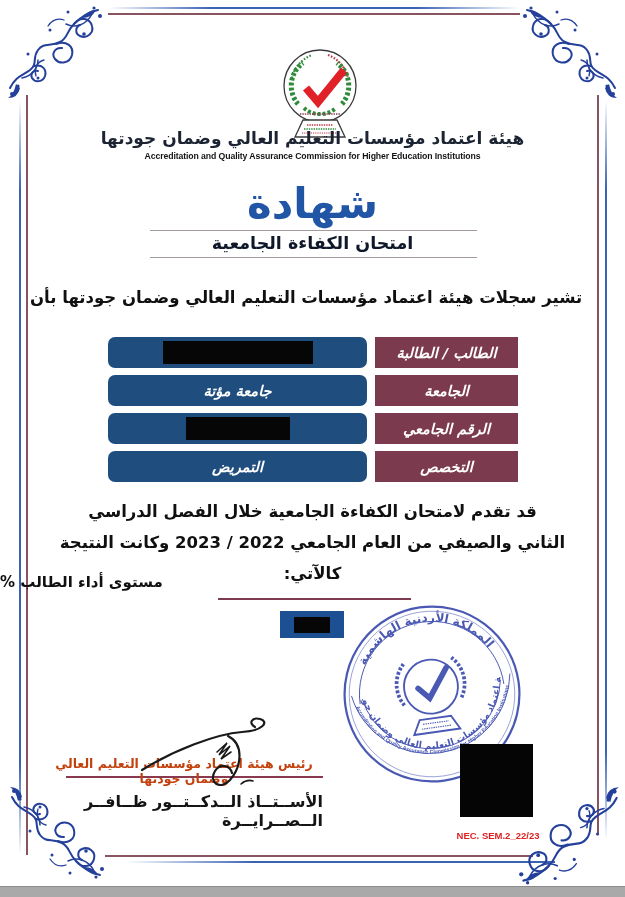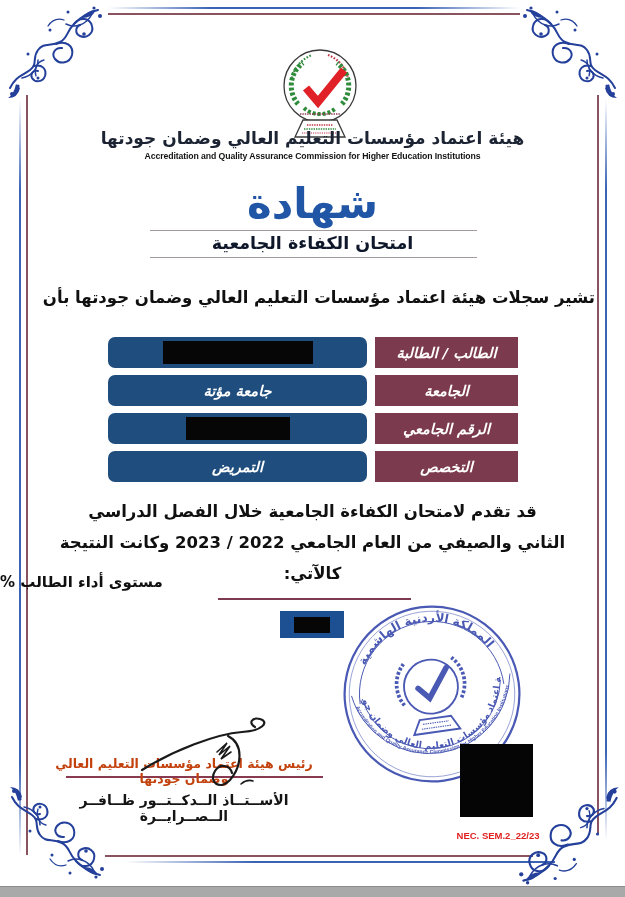--- a/index.html
+++ b/index.html
@@ -30,21 +30,21 @@
           font-family:"Liberation Sans",sans-serif;font-size:8.7px;font-weight:bold;color:#141414;letter-spacing:-0.1px;}
   
   .title-main{position:absolute;left:0;right:0;top:180px;text-align:center;direction:rtl;
               font-size:42px;font-weight:bold;color:#2155a6;line-height:1.15;}
   .rule{position:absolute;height:1px;background:#a39aa0;}
   .rule-sub-top{left:150px;width:327px;top:230px;}
   .rule-sub-bot{left:150px;width:327px;top:257px;}
   .title-sub{position:absolute;left:0;right:0;top:233px;text-align:center;direction:rtl;
              font-size:17.5px;font-weight:bold;color:#0f172a;}
   
-  .intro{position:absolute;left:30px;right:30px;top:288px;text-align:right;direction:rtl;
+  .intro{position:absolute;left:30px;right:30px;top:288px;text-align:left;direction:rtl;
          font-size:16.5px;font-weight:bold;color:#101010;}
   
   .trow{position:absolute;height:31px;}
   .cell{position:absolute;top:0;height:31px;display:flex;align-items:center;justify-content:center;
         color:#fff;font-weight:bold;font-size:14.5px;direction:rtl;font-style:italic;}
   .cell-label{right:107px;width:143px;background:#7c3a4e;}
   .cell-value{left:108px;width:259px;background:#1f4e7e;border-radius:7px;}
   .redact{background:#060606;}
   .redact-name{width:150px;height:23px;}
   .redact-id{width:104px;height:23px;}
@@ -59,22 +59,22 @@
              display:flex;align-items:center;justify-content:center;}
   .score-redact{width:36px;height:16px;background:#060606;}
   
   .stamp{position:absolute;left:339px;top:601px;width:186px;height:186px;transform:rotate(-8deg);
          opacity:0.92;z-index:2;}
   
   .sig-svg{position:absolute;left:138px;top:710px;width:140px;height:92px;z-index:3;}
   .sig-title{position:absolute;left:45px;width:278px;top:756px;text-align:center;direction:rtl;
              font-size:12.5px;font-weight:bold;color:#c2410c;z-index:1;}
   .sig-rule{position:absolute;left:66px;width:257px;top:776px;height:1.5px;background:#8a3a50;}
-  .sig-name{position:absolute;left:45px;width:278px;top:792px;text-align:center;direction:rtl;
-            font-size:14px;font-weight:bold;color:#141414;}
+  .sig-name{position:absolute;left:45px;width:278px;top:792px;direction:rtl;
+            font-size:16px;font-weight:bold;color:#141414;}
   
   .black-box{position:absolute;left:460px;top:744px;width:73px;height:73px;background:#050505;z-index:4;}
   .doc-code{position:absolute;left:443px;top:830px;width:110px;text-align:center;
             font-family:"Liberation Sans",sans-serif;font-size:9.5px;font-weight:bold;color:#e01f1f;}
   
   .bottom-bar{position:absolute;left:0;right:0;bottom:0;height:10px;background:#a9a9a9;
               border-top:1px solid #8b8b8b;z-index:5;}
 </style>
 </head>
 <body>

